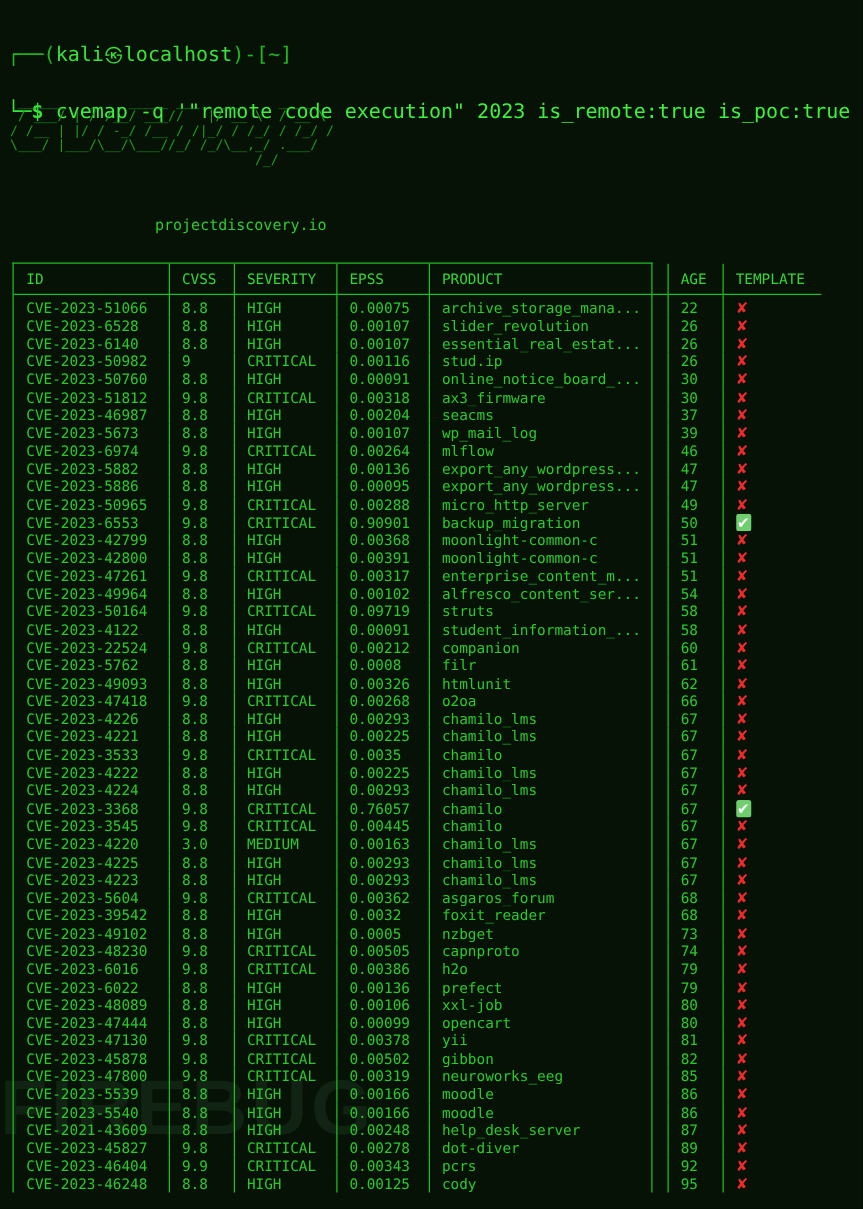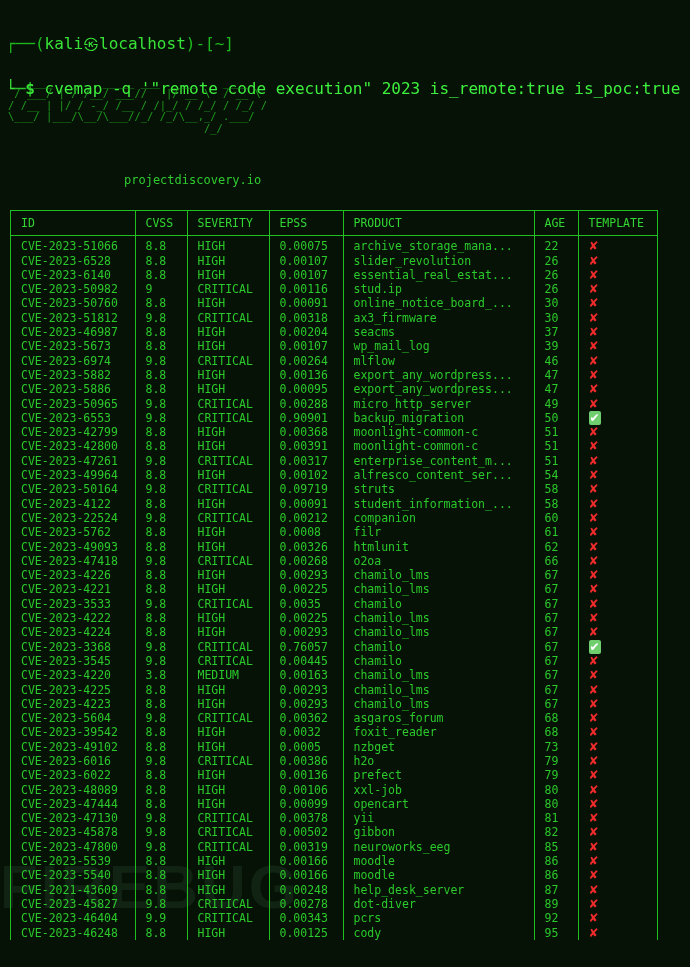--- a/index.html
+++ b/index.html
@@ -69,21 +69,21 @@
     color: #2fcb2f;
     font-size: 12px;
     white-space: pre;
   }
 
   
   #table-wrap {
     position: absolute;
     left: 10px;
     top: 210px;
-    width: 648px;
+    width: 512px;
     border: 1px solid #1fbf1f;
     border-bottom: none;
     box-sizing: border-box;
   }
   table {
     border-collapse: collapse;
     table-layout: fixed;
     width: 646px;
     font-size: 11.5px;
     line-height: 14.3px;
@@ -442,21 +442,21 @@
             <td>CVE-2023-3545</td>
             <td>9.8</td>
             <td>CRITICAL</td>
             <td>0.00445</td>
             <td>chamilo</td>
             <td>67</td>
             <td><span class="mark mark-x">✘</span></td>
           </tr>
           <tr>
             <td>CVE-2023-4220</td>
-            <td>3.8</td>
+            <td>3.0</td>
             <td>MEDIUM</td>
             <td>0.00163</td>
             <td>chamilo_lms</td>
             <td>67</td>
             <td><span class="mark mark-x">✘</span></td>
           </tr>
           <tr>
             <td>CVE-2023-4225</td>
             <td>8.8</td>
             <td>HIGH</td>
@@ -495,20 +495,29 @@
           <tr>
             <td>CVE-2023-49102</td>
             <td>8.8</td>
             <td>HIGH</td>
             <td>0.0005</td>
             <td>nzbget</td>
             <td>73</td>
             <td><span class="mark mark-x">✘</span></td>
           </tr>
           <tr>
+            <td>CVE-2023-48230</td>
+            <td>9.8</td>
+            <td>CRITICAL</td>
+            <td>0.00505</td>
+            <td>capnproto</td>
+            <td>74</td>
+            <td><span class="mark mark-x">✘</span></td>
+          </tr>
+          <tr>
             <td>CVE-2023-6016</td>
             <td>9.8</td>
             <td>CRITICAL</td>
             <td>0.00386</td>
             <td>h2o</td>
             <td>79</td>
             <td><span class="mark mark-x">✘</span></td>
           </tr>
           <tr>
             <td>CVE-2023-6022</td>

